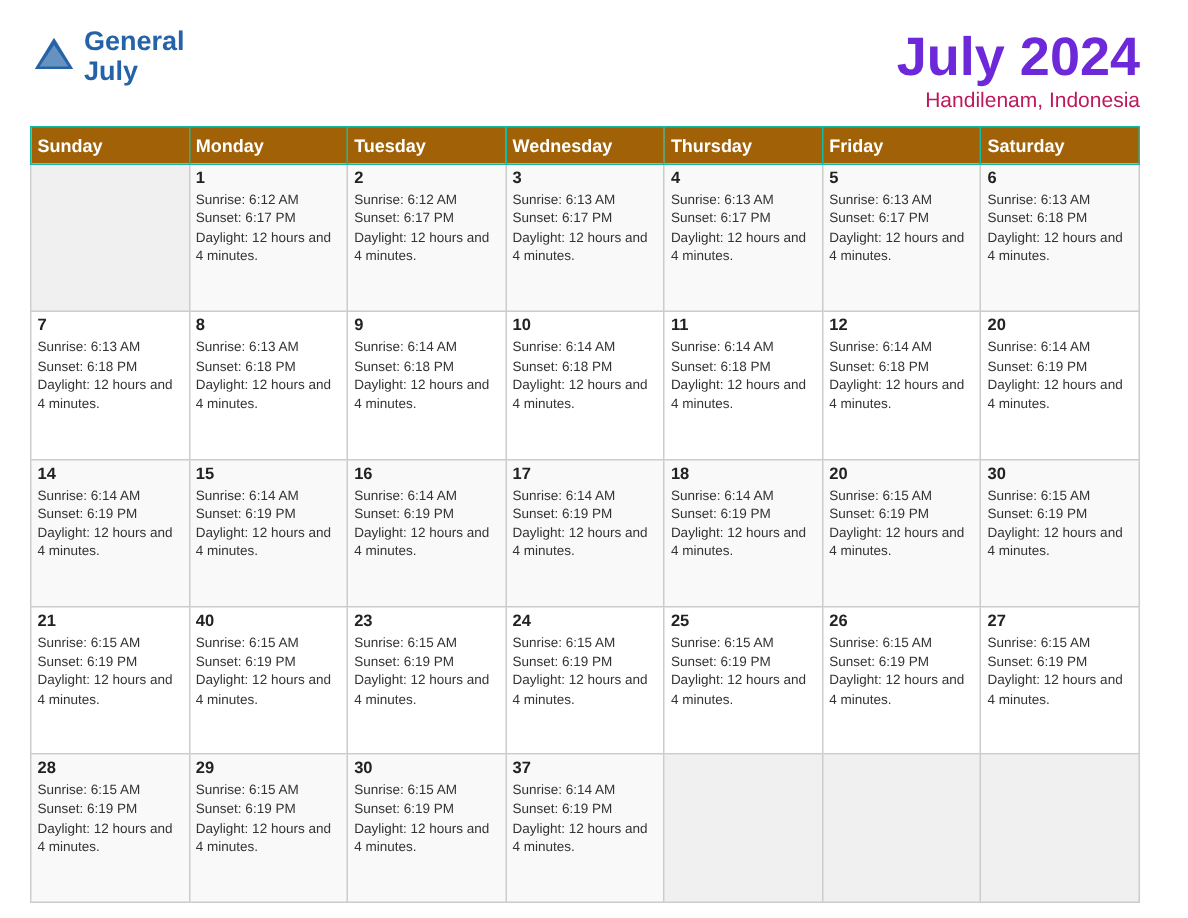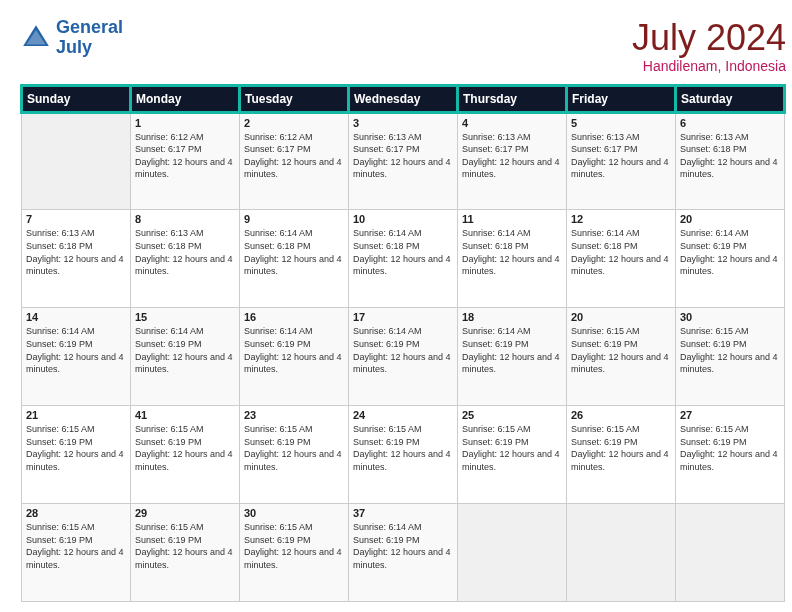--- a/index.html
+++ b/index.html
@@ -6,21 +6,21 @@
     body {
       width: 792px;
       height: 612px;
       font-family: Arial, sans-serif;
       background: #fff;
       overflow: hidden;
     }
     .page {
       width: 792px;
       height: 612px;
-      padding: 18px 6px 10px 20px;
+      padding: 18px 32px 10px 20px;
       display: flex;
       flex-direction: column;
       justify-content: center;
     }
     .header {
       display: flex;
       justify-content: space-between;
       align-items: flex-start;
       margin-bottom: 10px;
     }
@@ -40,41 +40,41 @@
     .logo-icon {
       width: 32px;
       height: 32px;
       margin-right: 4px;
     }
     .title-block {
       text-align: right;
     }
     .month-title {
       font-size: 36px;
-      font-weight: normal;
-      color: #7f1d1d;
+      font-weight: bold;
+      color: #6d28d9;
       line-height: 1.1;
     }
     .location {
       font-size: 14px;
       color: #be185d;
     }
     table {
       width: 100%;
       border-collapse: collapse;
       flex: 1;
     }
     thead th {
-      background-color: #0f172a;
+      background-color: #a16207;
       color: #fff;
       font-size: 12px;
       font-weight: bold;
       padding: 5px 4px;
       text-align: left;
-      border: 3px solid #14b8a6;
+      border: 1px solid #14b8a6;
     }
     tbody td {
       border: 1px solid #ccc;
       vertical-align: top;
       padding: 3px 4px;
       font-size: 9.5px;
       color: #222;
       width: calc(100% / 7);
       height: 80px;
     }
@@ -219,21 +219,21 @@
             <span class="day-num">30</span>
             <div class="day-info">Sunrise: 6:15 AM<br>Sunset: 6:19 PM<br>Daylight: 12 hours and 4 minutes.</div>
           </td>
         </tr>
         <tr>
           <td>
             <span class="day-num">21</span>
             <div class="day-info">Sunrise: 6:15 AM<br>Sunset: 6:19 PM<br>Daylight: 12 hours and 4 minutes.</div>
           </td>
           <td>
-            <span class="day-num">41</span>
+            <span class="day-num">40</span>
             <div class="day-info">Sunrise: 6:15 AM<br>Sunset: 6:19 PM<br>Daylight: 12 hours and 4 minutes.</div>
           </td>
           <td>
             <span class="day-num">23</span>
             <div class="day-info">Sunrise: 6:15 AM<br>Sunset: 6:19 PM<br>Daylight: 12 hours and 4 minutes.</div>
           </td>
           <td>
             <span class="day-num">24</span>
             <div class="day-info">Sunrise: 6:15 AM<br>Sunset: 6:19 PM<br>Daylight: 12 hours and 4 minutes.</div>
           </td>

